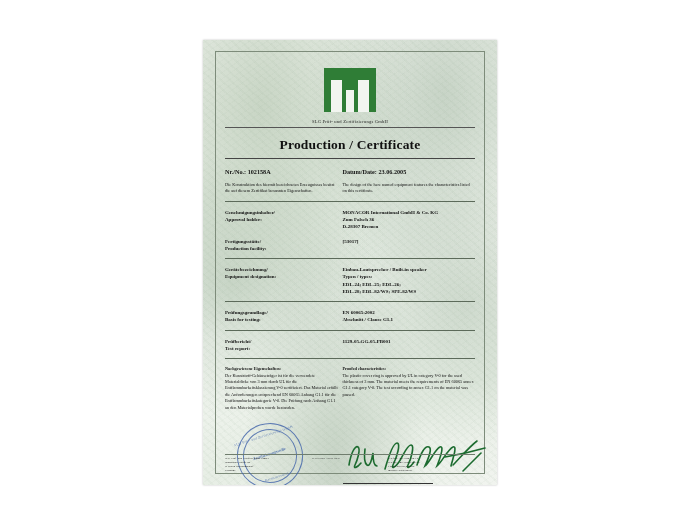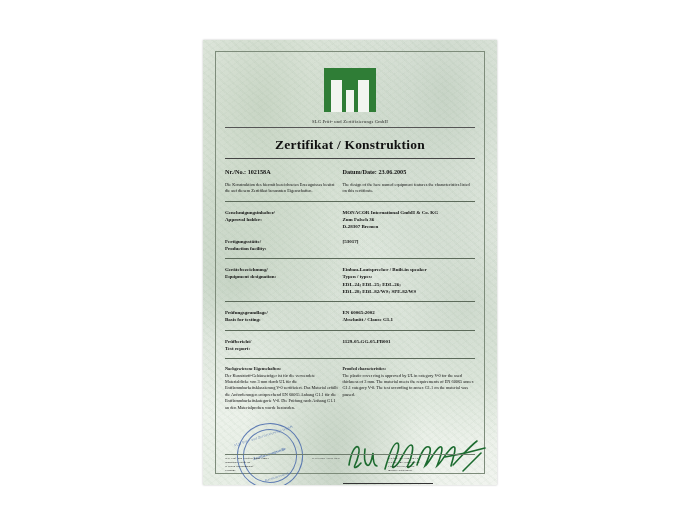--- a/index.html
+++ b/index.html
@@ -263,21 +263,21 @@
         <div class="logo-mark">
           <div class="g1"></div>
           <div class="g2"></div>
           <div class="g3"></div>
           <div class="g4"></div>
         </div>
         <div class="logo-caption">SLG Prüf- und Zertifizierungs GmbH</div>
         <div class="logo-rule"></div>
       </div>
 
-      <div class="doc-title">Zertifikat / Konstruktion</div>
+      <div class="doc-title">Production / Certificate</div>
       <div class="title-rule"></div>
 
       <div class="nr-row">
         <div class="left">Nr./No.: 102158A</div>
         <div class="right">Datum/Date: 23.06.2005</div>
       </div>
 
       <div class="row small-para">
         <div class="left">Die Konstruktion des hiermit bezeichneten Erzeugnisses besitzt die auf diesem Zertifikat benannten Eigenschaften.</div>
         <div class="right">The design of the here named equipment features the characteristics listed on this certificate.</div>

